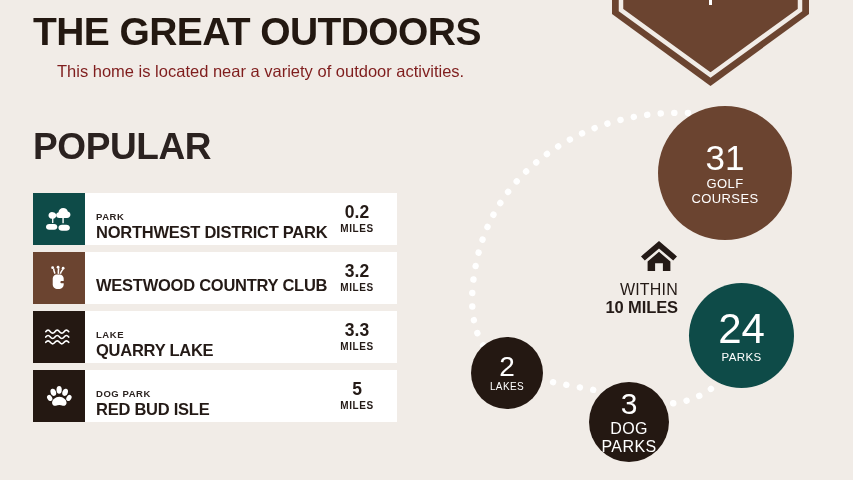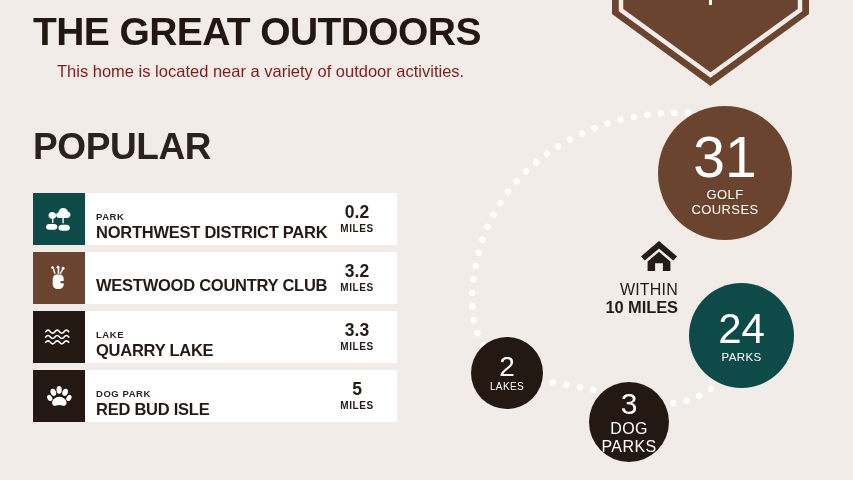--- a/index.html
+++ b/index.html
@@ -68,21 +68,21 @@
 
   .circle{
     position:absolute;border-radius:50%;
     display:flex;flex-direction:column;align-items:center;justify-content:center;
     color:#FFFFFF;text-align:center;
   }
   .circle .cnum{font-weight:normal;line-height:1.0;}
   .circle .clab{font-weight:normal;letter-spacing:0.4px;line-height:1.08;}
 
   .c-golf{left:658px;top:106px;width:134px;height:134px;background:#6B4430;}
-  .c-golf .cnum{font-size:57px;margin-bottom:2px;}
+  .c-golf .cnum{font-size:35px;margin-bottom:2px;}
   .c-golf .clab{font-size:13px;}
 
   .c-parks{left:689px;top:283px;width:105px;height:105px;background:#0E4B48;}
   .c-parks .cnum{font-size:42px;margin-bottom:1px;}
   .c-parks .clab{font-size:11.5px;}
 
   .c-lakes{left:471px;top:337px;width:72px;height:72px;background:#241812;}
   .c-lakes .cnum{font-size:28px;margin-bottom:1px;}
   .c-lakes .clab{font-size:10px;}
 

